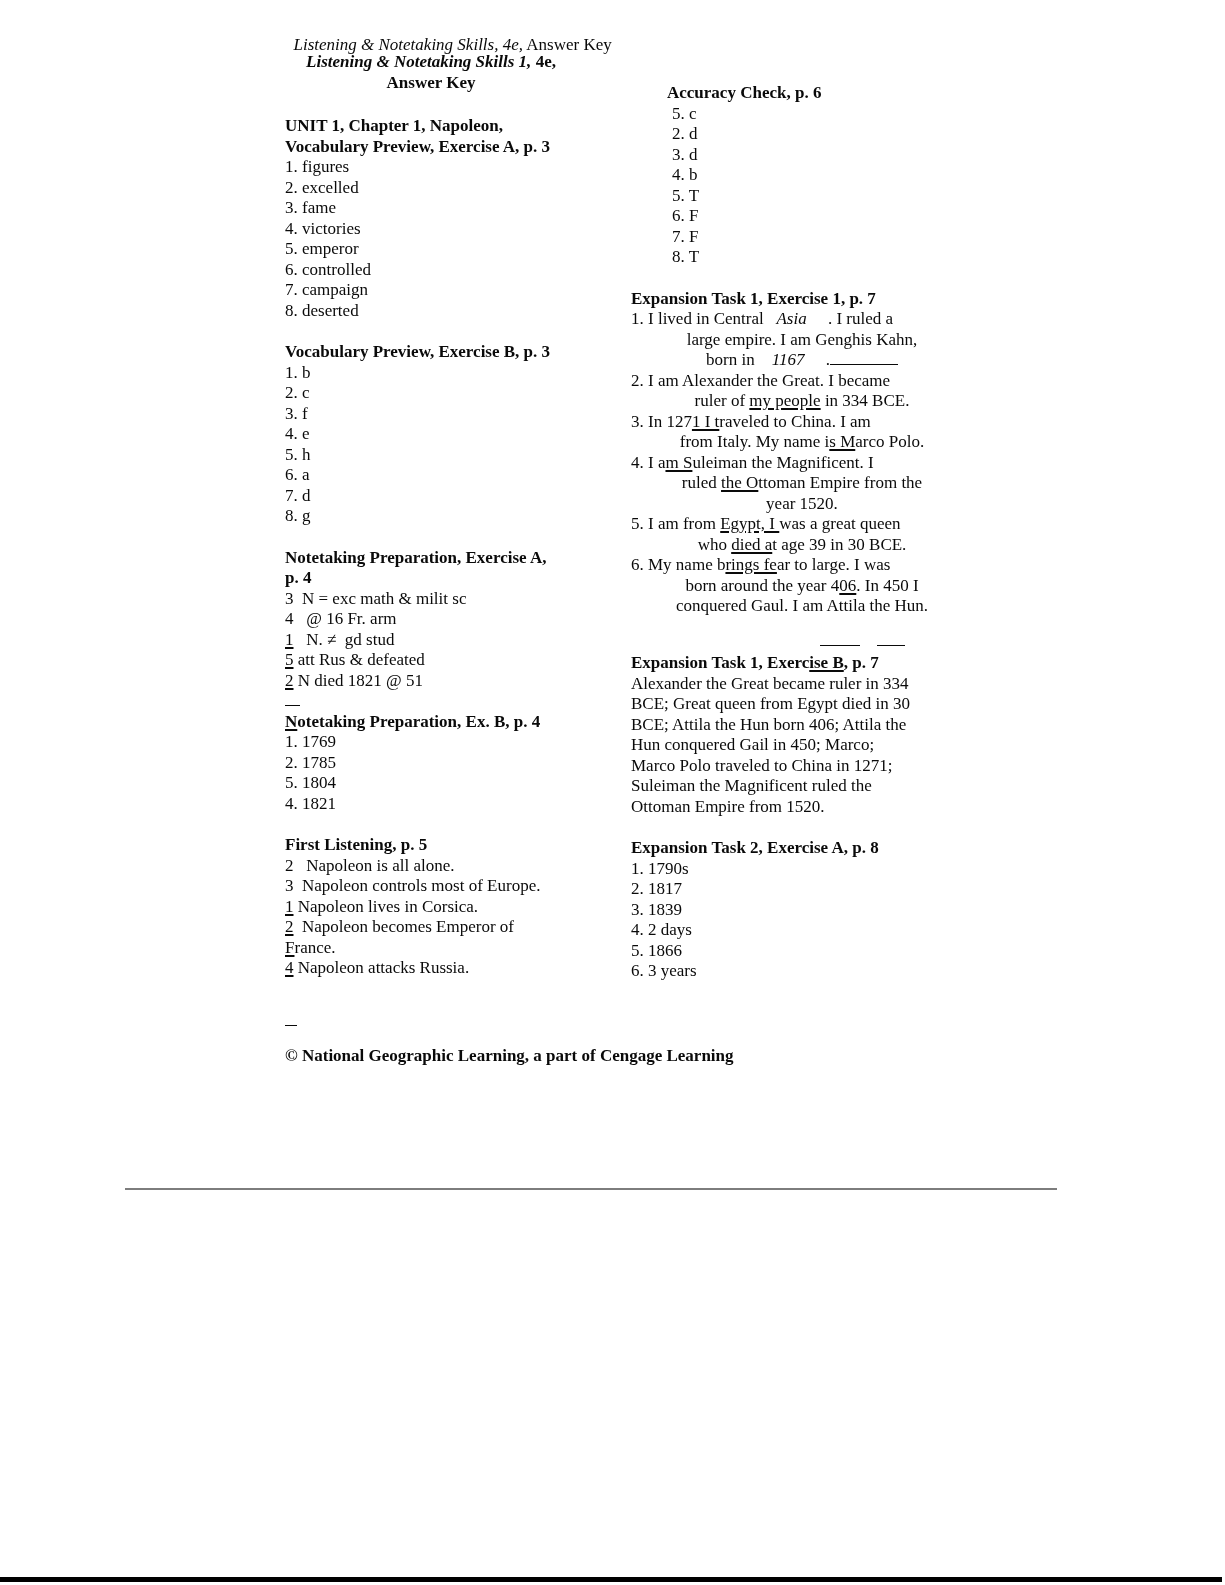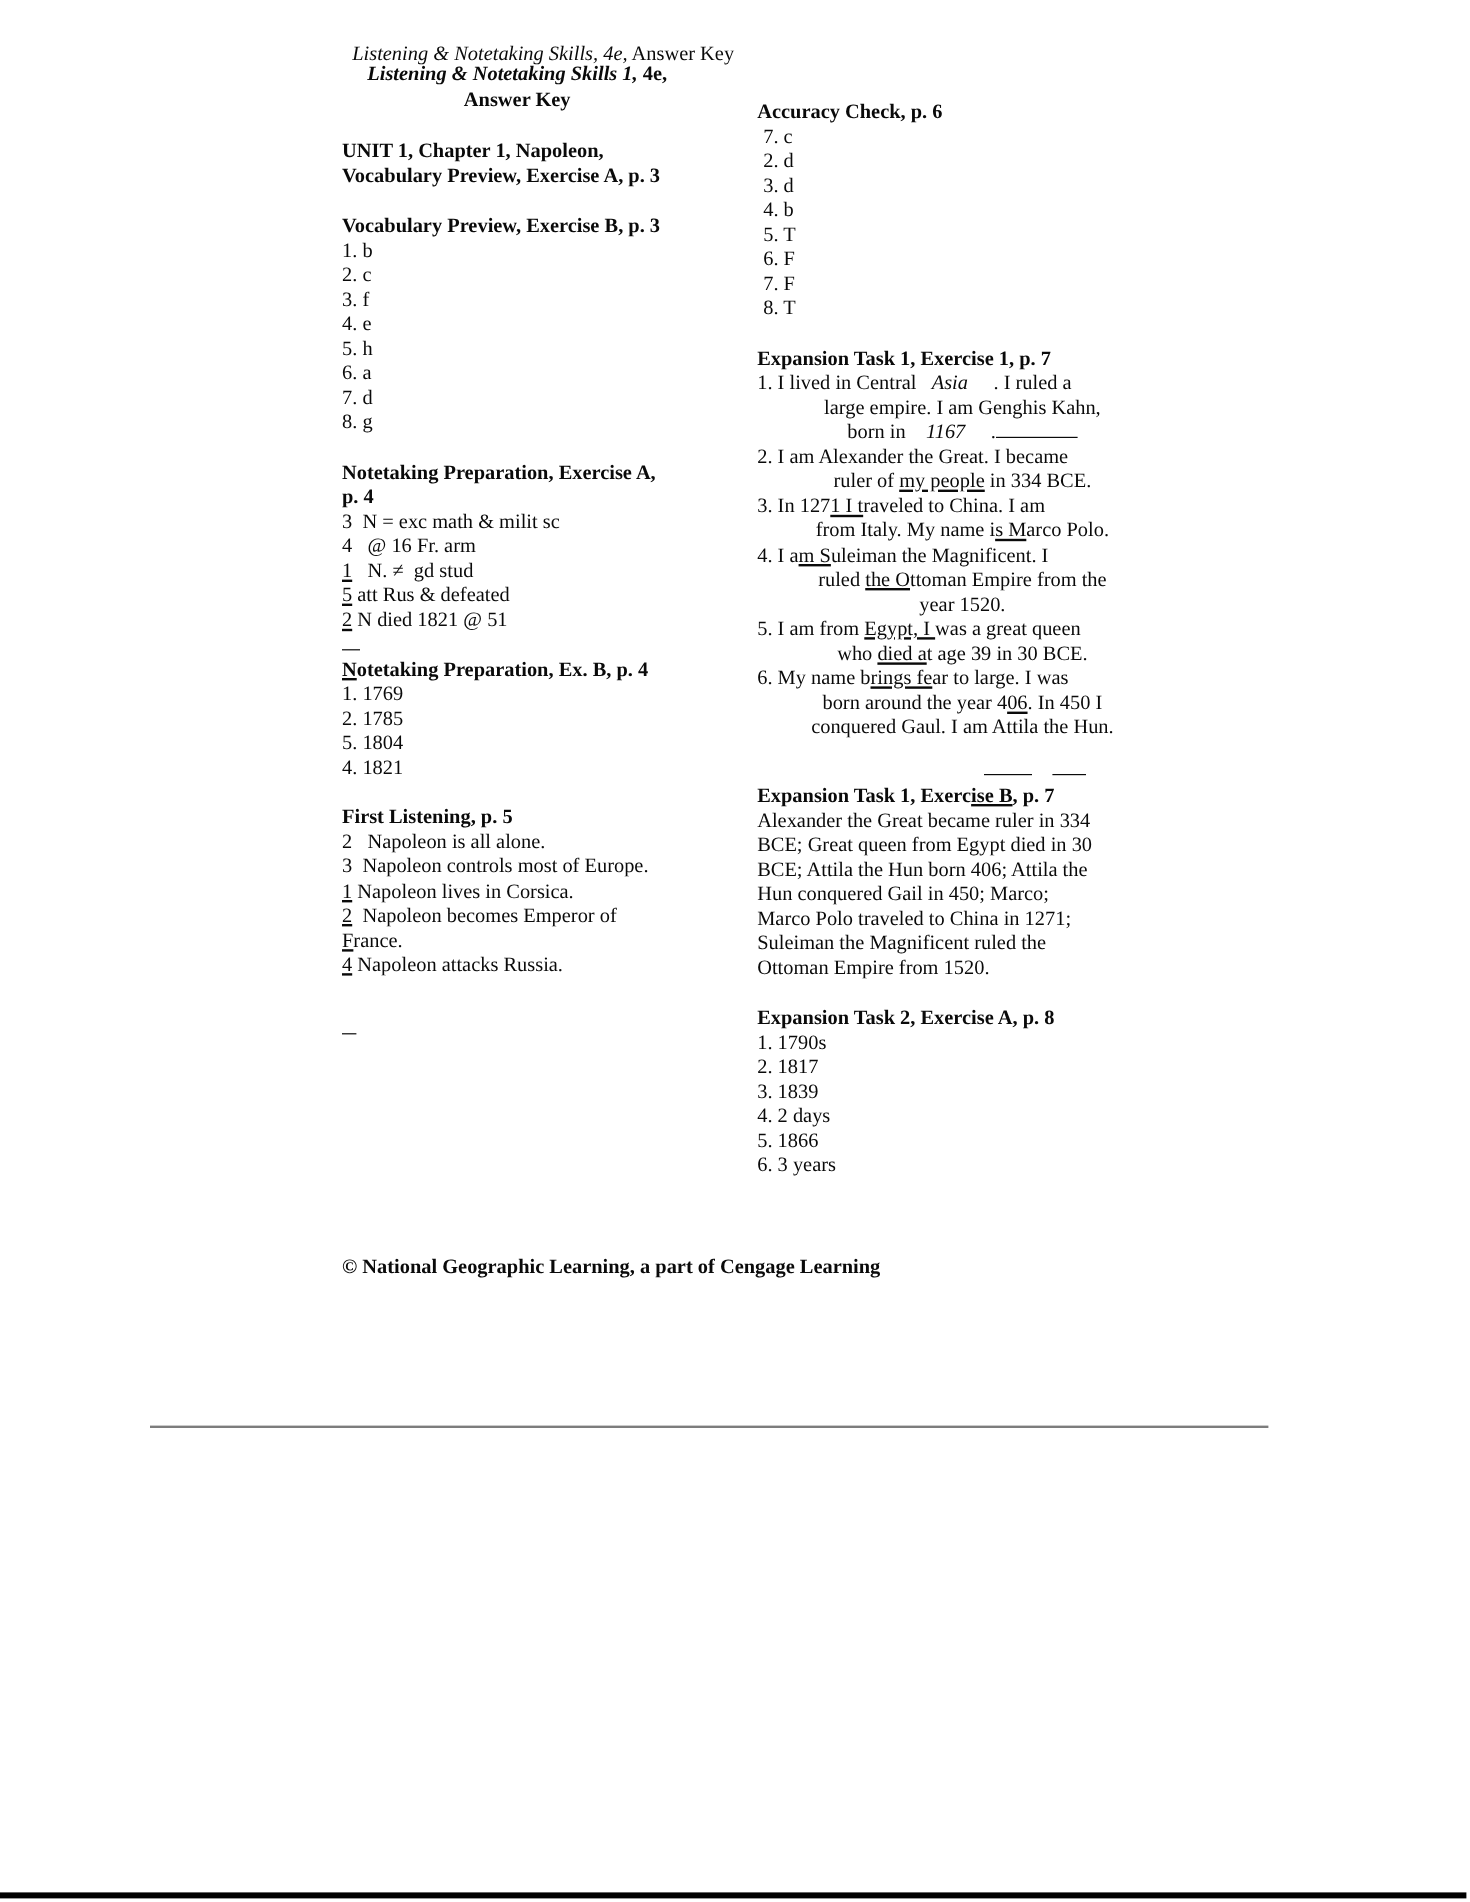--- a/index.html
+++ b/index.html
@@ -20,21 +20,21 @@
 
   #doc-header { position:absolute; left:285px; top:14px; }
   #left-col   { position:absolute; left:285px; top:52px;  width:292px; }
   #right-col  { position:absolute; left:631px; top:56px;  width:320px; }
   #page-footer{ position:absolute; left:285px; top:1046px;font-weight:bold; }
 
   .title-block { text-align:center; font-weight:700; margin-bottom:0; }
 
   .mt-std  { margin-top:21px; }
   .mt-lg   { margin-top:23px; }
-  .mt-acc  { margin-top:27px; }
+  .mt-acc  { margin-top:27px;margin-left:36px; }
   .mt-exb  { margin-top:2px; }
   .mt-end  { margin-top:32px; }
   .marks-row { margin-top:14px; padding-left:189px; }
 
   #divider-gray  { position:absolute; left:125px; top:1188px; width:932px; height:2px; background:#7d7d7d; }
   #divider-black { position:absolute; left:0px;  top:1577px; width:1222px; height:5px; background:#000000; }
 </style>
 </head>
 <body>
 
@@ -45,20 +45,31 @@
 <div id="left-col">
 
   <div class="title-block">
     <div class="line"><span class="i">Listening &amp; Notetaking Skills 1,</span><span> 4e,</span></div>
     <div class="line">Answer Key</div>
   </div>
 
   <div class="mt-lg">
     <div class="h line">UNIT 1, Chapter 1, Napoleon,</div>
     <div class="h line">Vocabulary Preview, Exercise A, p. 3</div>
+    <div>
+
+    <div class="line">1. figures</div>
+        <div class="line">2. excelled</div>
+        <div class="line">3. fame</div>
+        <div class="line">4. victories</div>
+        <div class="line">5. emperor</div>
+        <div class="line">6. controlled</div>
+        <div class="line">7. campaign</div>
+        <div class="line">8. deserted</div>
+      </div>
   </div>
 
   <div class="mt-std">
     <div class="h line">Vocabulary Preview, Exercise B, p. 3</div>
     <div>
 
     <div class="line">1. b</div>
         <div class="line">2. c</div>
         <div class="line">3. f</div>
         <div class="line">4. e</div>
@@ -110,21 +121,21 @@
   <div class="line mt-end"><span class="blank" style="width: 12px;"></span></div>
 </div>
 
 <div id="right-col">
 
 
   <div class="mt-acc">
     <div class="h line">Accuracy Check, p. 6</div>
     <div>
 
-    <div class="line indent-sm">7. c</div>
+    <div class="line indent-sm">5. c</div>
         <div class="line indent-sm">2. d</div>
         <div class="line indent-sm">3. d</div>
         <div class="line indent-sm">4. b</div>
         <div class="line indent-sm">5. T</div>
         <div class="line indent-sm">6. F</div>
         <div class="line indent-sm">7. F</div>
         <div class="line indent-sm">8. T</div>
       </div>
   </div>
 

